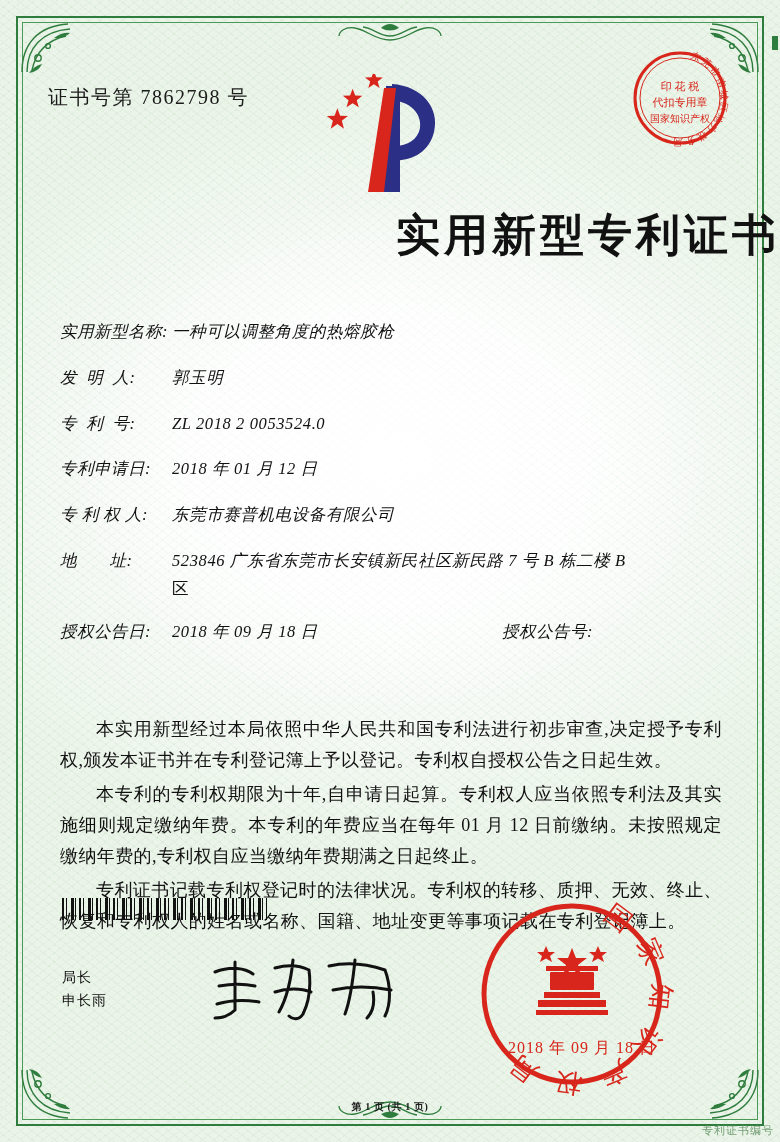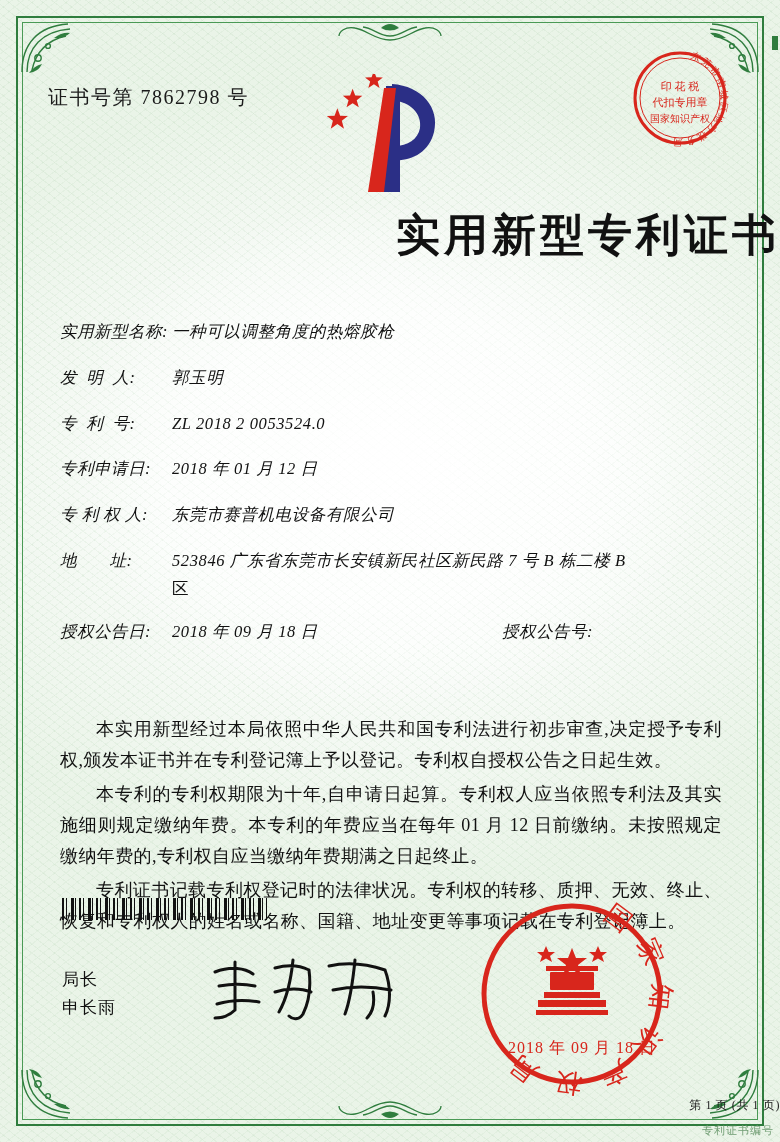--- a/index.html
+++ b/index.html
@@ -218,43 +218,44 @@
     color: #d8261c;
     font-size: 16px;
     letter-spacing: 1px;
     font-family: "Liberation Serif", "DejaVu Serif", serif;
   }
 
   .director {
     position: absolute;
     left: 62px;
     top: 966px;
-    font-size: 17px;
+    font-size: 14px;
     color: #111;
     line-height: 1.65;
     letter-spacing: 1px;
   }
   .signature {
     position: absolute;
     left: 205px;
     top: 952px;
     width: 210px;
     height: 72px;
     color: #111;
   }
   .signature svg { display:block; width:100%; height:100%; }
 
   .footer {
     position: absolute;
     left: 0; right: 0;
     bottom: 28px;
-    text-align: right;
-    font-size: 12px;
+    text-align: center;
+    font-size: 10px;
     color: #1b1b1b;
     letter-spacing: 0.6px;
+    font-weight: bold;
   }
   .edge-mark {
     position: absolute;
     right: 2px;
     top: 36px;
     width: 6px;
     height: 14px;
     background: #2f7d3e;
   }
   .edge-mark2 {

